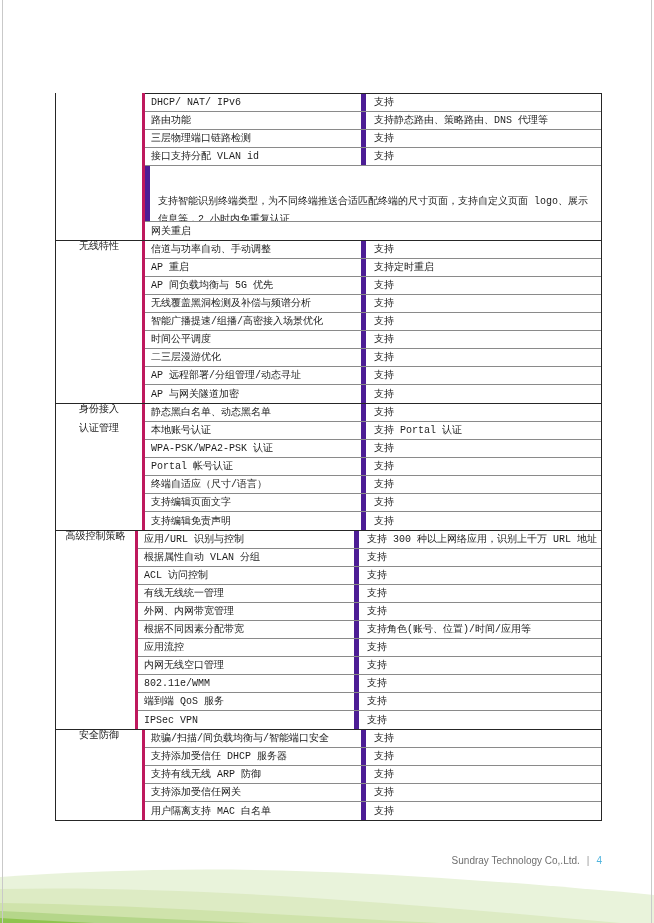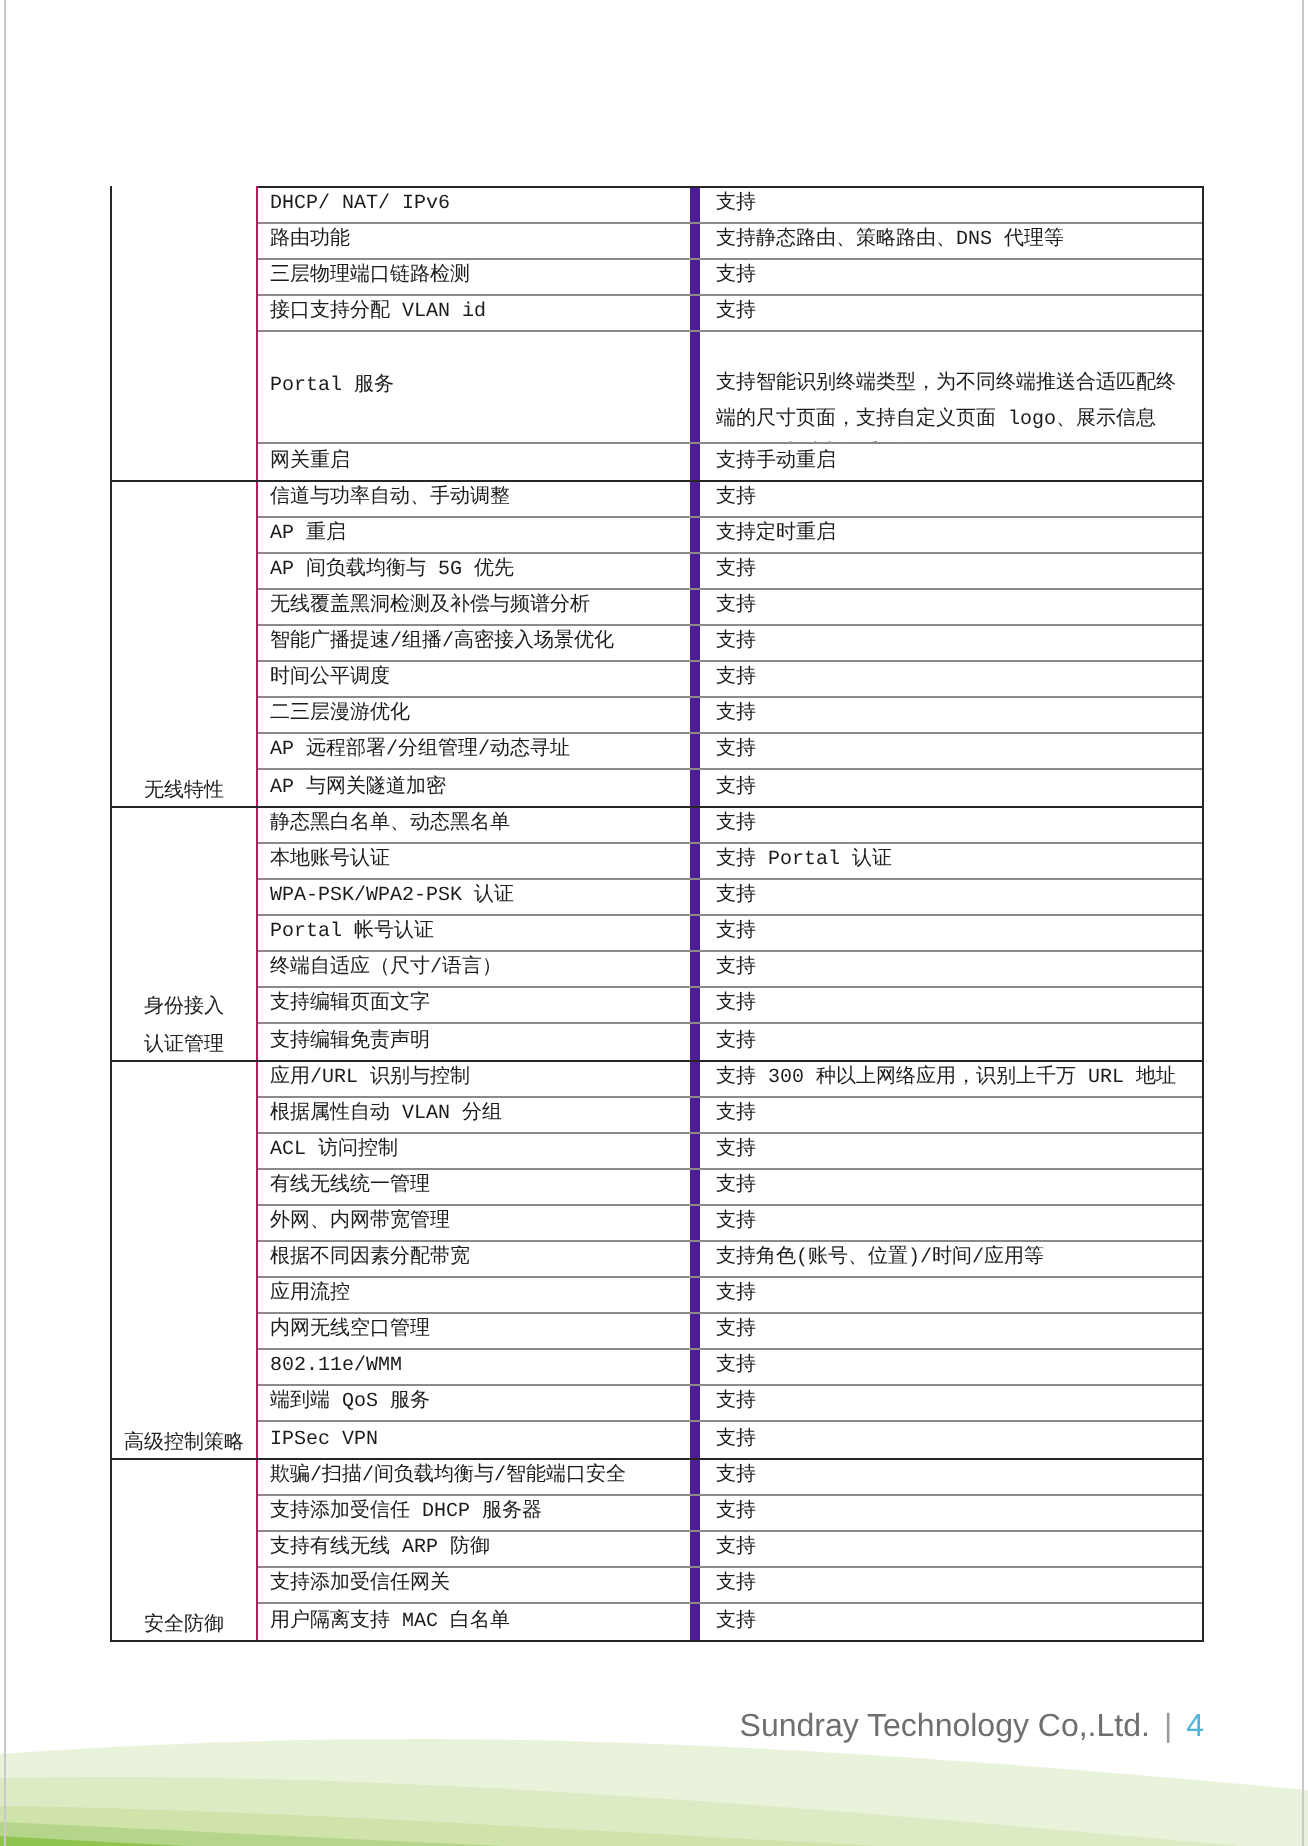--- a/index.html
+++ b/index.html
@@ -19,26 +19,26 @@
     position: absolute;
     left: 55px;
     top: 93px;
     width: 547px;
     font-size: 10px;
   }
   .section { display: flex; }
   .section + .section { border-top: 1.5px solid #262626; }
   .section:last-child { border-bottom: 1.5px solid #262626; }
   .label-cell {
-    width: 74px;
+    width: 90px;
     border-left: 1.5px solid #262626;
-    border-right: 1px solid #be185d;
+    border-right: 3px solid #be185d;
     display: flex;
     flex-direction: column;
-    justify-content: flex-end;
+    justify-content: flex-start;
     align-items: center;
     gap: 7px;
     color: #222;
   }
   .label-line { line-height: 12px; white-space: nowrap; }
   .rows-wrap { flex: 1; border-right: 1.5px solid #262626; }
   .section:first-child .rows-wrap { border-top: 1.5px solid #262626; }
   .row { display: flex; height: 18px; }
   .row.tall { height: 56px; }
   .row:not(:last-child) { border-bottom: 1px solid #8a8a8a; }
@@ -61,21 +61,21 @@
   }
   .cell-txt { line-height: 17px; white-space: nowrap; }
   .row.tall .cell-txt.wrap { white-space: normal; line-height: 17.5px; margin-top: 34px; }
 
   
   .footer {
     position: absolute;
     top: 855px;
     right: 52px;
     font-family: "Liberation Sans", sans-serif;
-    font-size: 16px;
+    font-size: 10px;
     color: #6f6f6f;
     display: flex;
     align-items: flex-start;
   }
   .footer .sep { margin: 0 7px; color: #9a9a9a; }
   .footer .pagenum { color: #4fb4de; }
 
   
   .waves { position: absolute; left: 0; bottom: 0; width: 654px; height: 110px; display: block; }
   .page-edge {
@@ -123,33 +123,27 @@
           </div>
           <div class="row">
             <div class="cell-feature">
               <div class="cell-txt">接口支持分配 VLAN id</div>
             </div>
             <div class="cell-support">
               <div class="cell-txt">支持</div>
             </div>
           </div>
           <div class="row tall">
-            <div class="cell-feature">
-              <div class="cell-txt">Portal 服务</div>
-            </div>
             <div class="cell-support">
               <div class="cell-txt wrap">支持智能识别终端类型，为不同终端推送合适匹配终端的尺寸页面，支持自定义页面 logo、展示信息等，2 小时内免重复认证。</div>
             </div>
           </div>
           <div class="row">
             <div class="cell-feature">
               <div class="cell-txt">网关重启</div>
-            </div>
-            <div class="cell-support">
-              <div class="cell-txt">支持手动重启</div>
             </div>
           </div>
         </div>
       </div>
       <div class="section">
         <div class="label-cell">
           <div class="label-line">无线特性</div>
         </div>
         <div class="rows-wrap">
           <div class="row">

